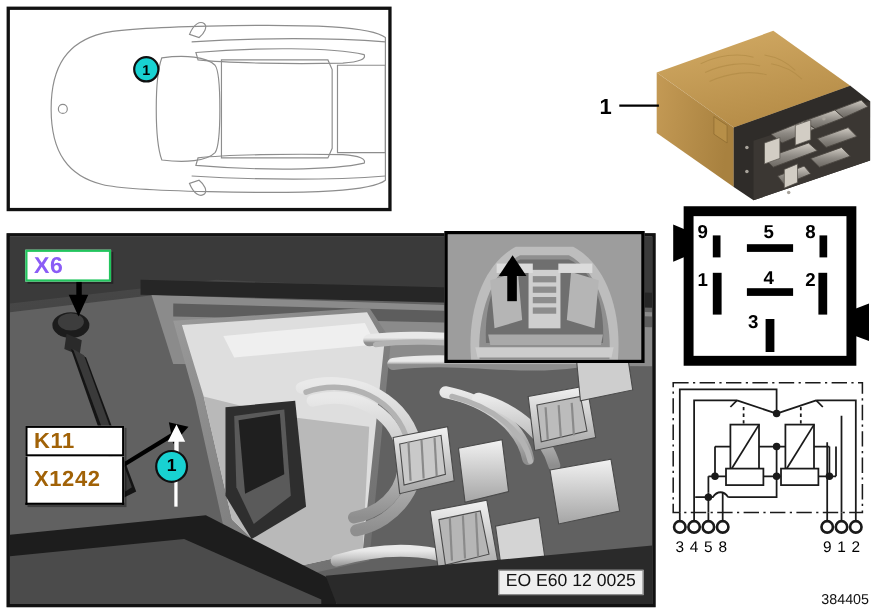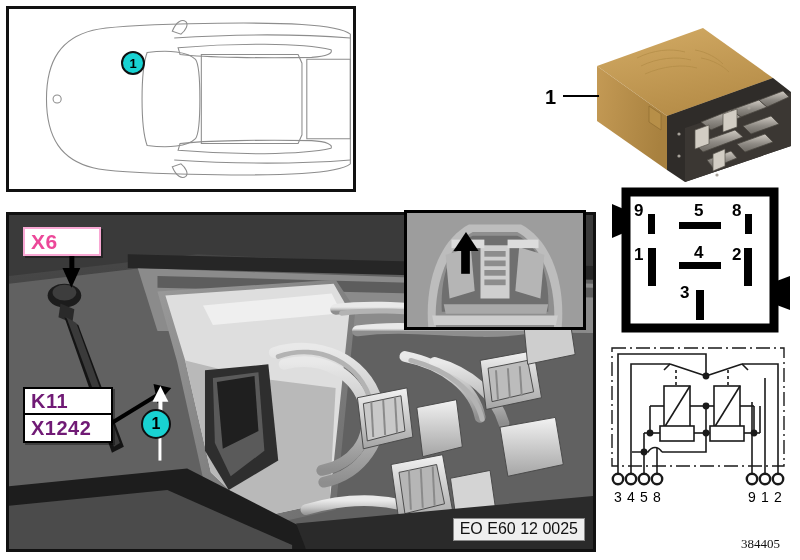--- a/index.html
+++ b/index.html
@@ -48,59 +48,58 @@
     border: 3px solid #111;
     box-sizing: border-box;
     background: #7d7d7d;
     overflow: hidden;
   }
   #photo-svg { display: block; width: 100%; height: 100%; }
 
   
   .tagbox {
     background: #fff;
-    border: 2px solid #f9a8d4;
-    color: #ec4899;
+    border: 2px solid #22c55e;
+    color: #8b5cf6;
     font-weight: bold;
     display: flex;
     align-items: center;
     box-sizing: border-box;
     padding-left: 6px;
     letter-spacing: .5px;
     box-shadow: 2px 2px 0 rgba(0,0,0,.35);
   }
   .tagstack { box-shadow: 2px 2px 0 rgba(0,0,0,.35); }
   .tagstack > div {
     background: #fff;
     border: 2px solid #000;
-    color: #701a75;
+    color: #a16207;
     font-weight: bold;
     display: flex;
     align-items: center;
     box-sizing: border-box;
     padding-left: 6px;
     letter-spacing: .5px;
   }
   .tagstack > div + div { border-top: none; }
 
   
   #inset-panel {
     left: 404px; top: 210px;
     width: 182px; height: 120px;
     border: 3px solid #000;
     box-sizing: border-box;
     background: #9a9a9a;
     overflow: hidden;
   }
   #inset-svg { display:block; width:100%; height:100%; }
   #docnum {
-    right: 20px; bottom: 8px;
+    right: 10px; bottom: 8px;
     color: #111;
     font-size: 13px;
-    font-family: Liberation Serif, serif;
   }
 
   
   #relay-photo { left: 545px; top: 18px; width: 250px; height: 170px; }
   #relay-svg { display:block; width:100%; height:100%; }
 
   
   #pin-panel { left: 610px; top: 186px; width: 186px; height: 150px; }
   #pin-svg { display:block; width:100%; height:100%; }
 
@@ -433,21 +432,21 @@
   </svg>
 
   <div class="abs tagbox" style="left:14px; top:12px; width:78px; height:29px; font-size:21px;">
     <span>X6</span>
   </div>
 
   <div class="abs tagstack" style="left:14px; top:172px; width:90px;">
     <div style="height:28px; font-size:20px;">
       <span>K11</span>
     </div>
-    <div style="height:28px; font-size:20px;">
+    <div style="height:44px; font-size:20px;">
       <span>X1242</span>
     </div>
   </div>
 
   <div class="abs marker" style="left:132px; top:194px; width:30px; height:30px; font-size:16px;">
     <span>1</span>
   </div>
 
   <div class="abs" style="right:8px; bottom:8px; background:#efefef; border:1px solid #8a8a8a; font-size:16px; padding:1px 6px 2px 6px; color:#111;">
     <span>EO E60 12 0025</span>

